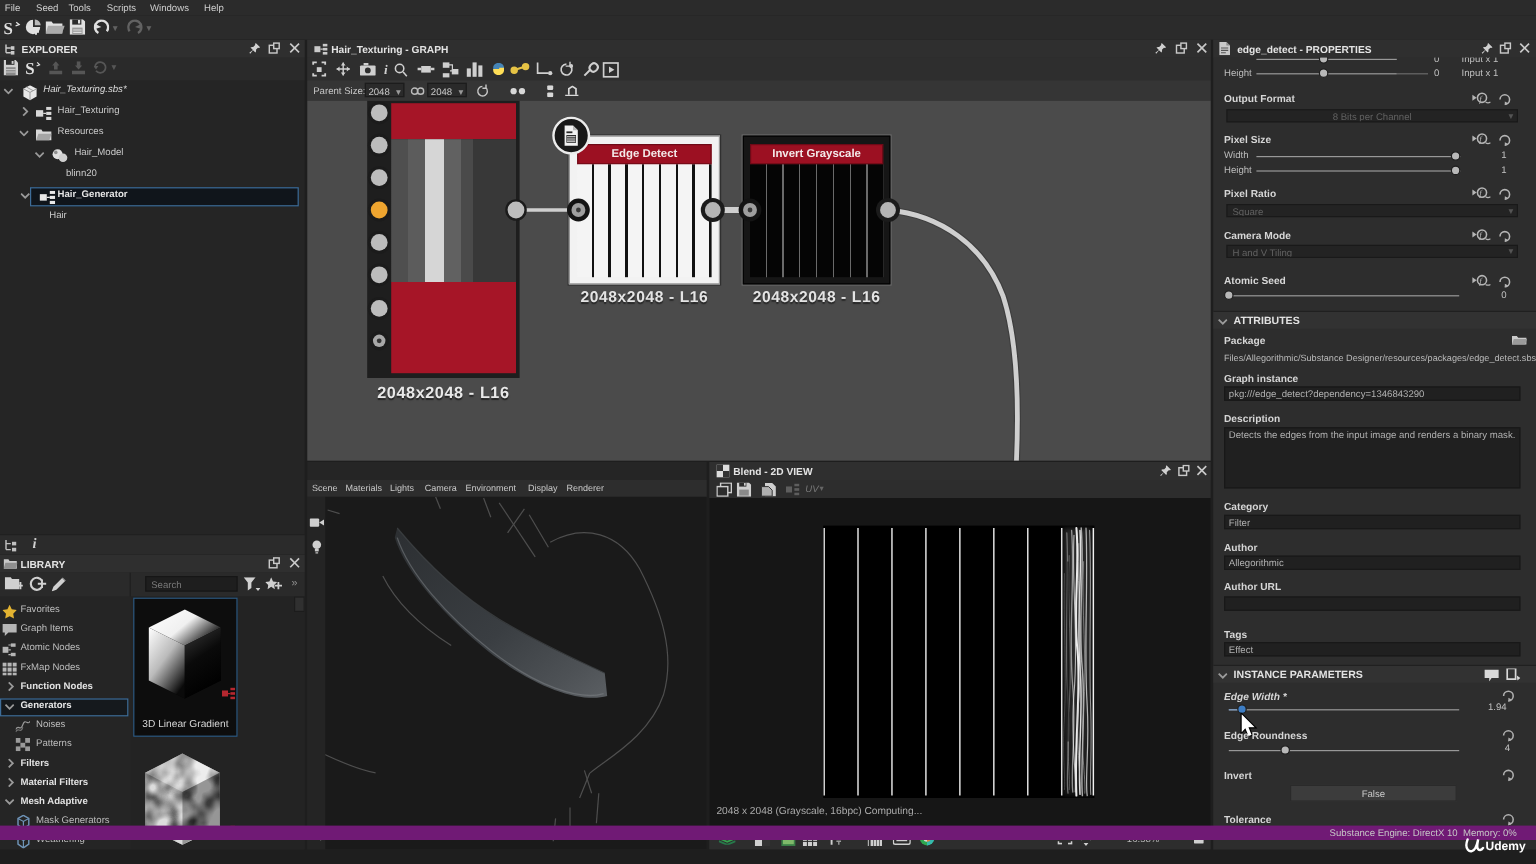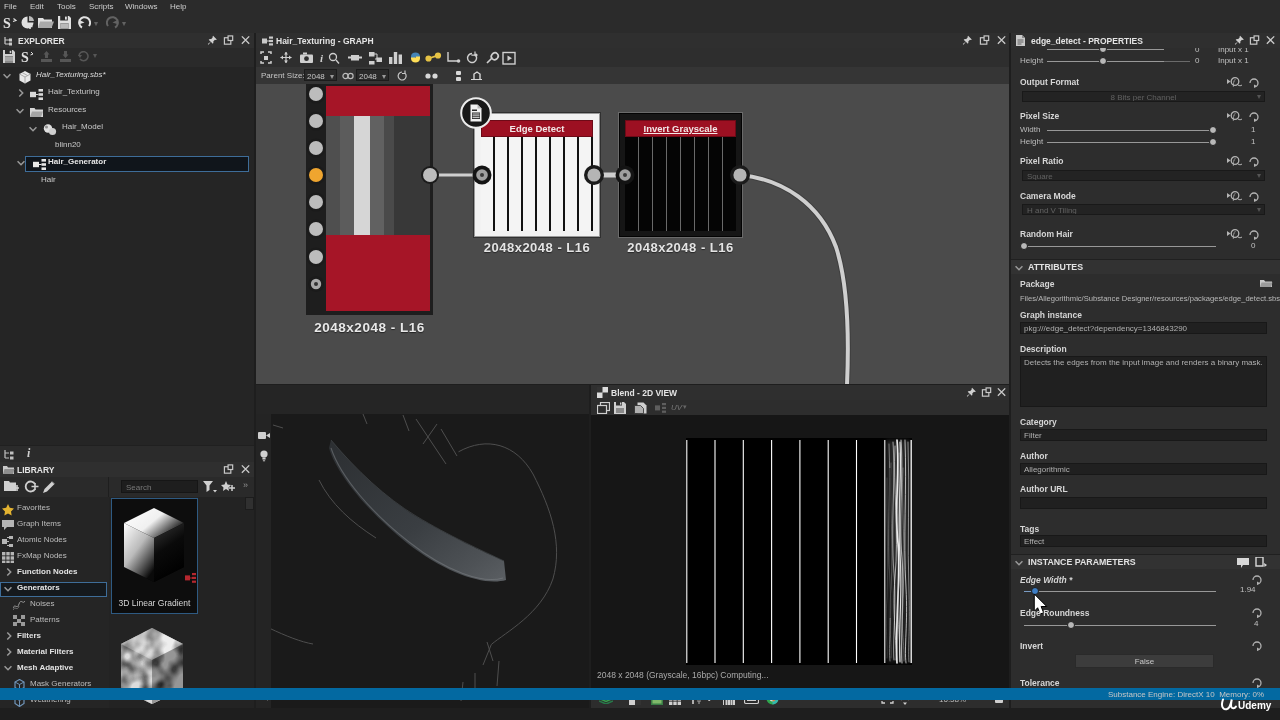--- a/index.html
+++ b/index.html
@@ -51,21 +51,21 @@
         <path d="M1 0.5l3 3-3 3" stroke="#9a9a9a" stroke-width="1.3" fill="none"></path>
       </g>
   <g id="clico">
    <path d="M1.5 1.5l8 8M9.5 1.5l-8 8" stroke="#c9c9c9" stroke-width="1.5"></path>
   </g>
  </defs>
 </svg>
 
 <div class="abs" id="menubar" style="left:0;top:0;width:1280px;height:13px;background:#2b2b2b;color:#cecece;font-size:8px;">
  <span class="abs" style="left:4px;top:2px;">File</span>
- <span class="abs" style="left:30px;top:2px;">Edit</span>
+ <span class="abs" style="left:30px;top:2px;">Seed</span>
  <span class="abs" style="left:57px;top:2px;">Tools</span>
  <span class="abs" style="left:89px;top:2px;">Scripts</span>
  <span class="abs" style="left:125px;top:2px;">Windows</span>
  <span class="abs" style="left:170px;top:2px;">Help</span>
 </div>
 
 <div class="abs" id="toolbar" style="left:0;top:13px;width:1280px;height:20px;background:#2b2b2b;">
  <svg class="abs" style="left:3px;top:3px" width="14" height="14" viewBox="0 0 14 14">
       <text x="0" y="12" font-size="14" font-weight="bold" fill="#e0e0e0" font-family="Liberation Serif">S</text>
       <path d="M10.5 2.5l2.5 2-3 1" stroke="#e0e0e0" fill="none" stroke-width="1.1"></path>
@@ -553,37 +553,46 @@
         <circle cx="10" cy="10" r="5.8" fill="#9f9f9f"></circle>
         <circle cx="10" cy="10" r="2" fill="#3a3a3a"></circle>
       </svg>
   <svg class="abs" style="left:327px;top:80px;" width="22" height="22" viewBox="0 0 22 22">
         <circle cx="11" cy="11" r="10" fill="#1b1b1b"></circle>
         <circle cx="11" cy="11" r="6.6" fill="#b5b5b5"></circle>
       </svg>
   <div class="abs lbl" style="left:218px;top:156px;width:126px;text-align:center;font-size:13px;font-weight:bold;color:#e4e4e4;letter-spacing:.5px;text-shadow:0 1px 1px rgba(0,0,0,.5);">2048x2048 - L16</div>
 
   <div class="abs" style="left:363px;top:29px;width:123px;height:124px;background:#161616;border:1px solid #030303;box-shadow:0 0 0 1px #6a6a6a;">
-   <div class="abs" style="left:5px;top:6px;right:5px;height:17px;background:#9c1022;border:1px solid #6e0a17;color:#f3e9e9;font-size:9.5px;font-weight:bold;text-align:center;line-height:16px;text-decoration:underline;">Invert Grayscale</div>
+   <div class="abs" style="left:5px;top:6px;right:5px;height:17px;background:#9c1022;border:1px solid #6e0a17;color:#f3e9e9;font-size:9.5px;font-weight:bold;text-align:center;line-height:16px;">Invert Grayscale</div>
    <div class="abs" style="left:5px;top:23px;right:5px;bottom:5px;background:linear-gradient(90deg,#050505 0 13px,#6a6a6a 13px 14px,#050505 14px 27px,#6a6a6a 27px 28px,#050505 28px 41px,#6a6a6a 41px 42px,#050505 42px 55px,#6a6a6a 55px 56px,#050505 56px 69px,#6a6a6a 69px 70px,#050505 70px 83px,#6a6a6a 83px 84px,#050505 84px 97px,#6a6a6a 97px 98px,#050505 98px 111px,#6a6a6a 111px 112px,#050505 112px);"></div>
   </div>
   <svg class="abs" style="left:359px;top:81px;" width="20" height="20" viewBox="0 0 20 20">
         <circle cx="10" cy="10" r="9.5" fill="#141414"></circle>
         <circle cx="10" cy="10" r="5.8" fill="#9f9f9f"></circle>
         <circle cx="10" cy="10" r="2" fill="#3a3a3a"></circle>
       </svg>
   <svg class="abs" style="left:473px;top:80px;" width="22" height="22" viewBox="0 0 22 22">
         <circle cx="11" cy="11" r="10" fill="#1b1b1b"></circle>
         <circle cx="11" cy="11" r="6.6" fill="#b5b5b5"></circle>
       </svg>
   <div class="abs lbl" style="left:363px;top:156px;width:123px;text-align:center;font-size:13px;font-weight:bold;color:#e4e4e4;letter-spacing:.5px;text-shadow:0 1px 1px rgba(0,0,0,.5);">2048x2048 - L16</div>
  </div>
 </div>
 
 <div class="panel" id="view3d" style="left:256px;top:385px;width:333px;height:323px;background:#252525;">
+ <div class="abs" style="left:0;top:15px;width:333px;height:14px;background:#2d2d2d;color:#c9c9c9;font-size:7.5px;" id="menu3d">
+  <span class="abs" style="left:4px;top:2px;">Scene</span>
+  <span class="abs" style="left:32px;top:2px;">Materials</span>
+  <span class="abs" style="left:69px;top:2px;">Lights</span>
+  <span class="abs" style="left:98px;top:2px;">Camera</span>
+  <span class="abs" style="left:132px;top:2px;">Environment</span>
+  <span class="abs" style="left:184px;top:2px;">Display</span>
+  <span class="abs" style="left:216px;top:2px;">Renderer</span>
+ </div>
  <div class="abs" id="vp3d" style="left:15px;top:29px;width:318px;height:294px;background:#1a1a1a;">
   <svg width="318" height="294" viewBox="0 0 318 294">
    <defs>
           <linearGradient id="hb" x1="0" y1="0" x2="1" y2="1">
             <stop offset="0" stop-color="#2c2f32"></stop>
             <stop offset="0.55" stop-color="#3a3e42"></stop>
             <stop offset="0.85" stop-color="#4e5256"></stop>
             <stop offset="1" stop-color="#5b5f63"></stop>
           </linearGradient>
         </defs>
@@ -841,21 +850,21 @@
         <use href="#fxpair"></use>
       </svg>
   <div class="pdrop" style="left:11px;top:122px;width:243px;height:11px;">Square<span class="dca">▾</span></div>
 
   <span class="plbl" style="left:9px;top:143px;">Camera Mode</span>
   <svg class="fx2" style="left:215px;top:142px;">
         <use href="#fxpair"></use>
       </svg>
   <div class="pdrop" style="left:11px;top:156px;width:243px;height:11px;">H and V Tiling<span class="dca">▾</span></div>
 
-  <span class="plbl" style="left:9px;top:181px;">Random Hair</span>
+  <span class="plbl" style="left:9px;top:181px;">Atomic Seed</span>
   <svg class="fx2" style="left:215px;top:180px;">
         <use href="#fxpair"></use>
       </svg>
   <div class="track" style="left:13px;top:198px;width:192px;"></div>
   <div class="knob" style="left:9px;top:194px;"></div>
   <span class="abs" style="left:240px;top:193px;color:#c0c0c0;">0</span>
 
   <div class="sect" style="top:211px;"><svg class="abs" style="left:4px;top:5px" width="8" height="6" viewBox="0 0 7 5">
           <use href="#chevD"></use>
         </svg>ATTRIBUTES</div>
@@ -915,19 +924,19 @@
   <span class="plbl" style="left:9px;top:630px;">Tolerance</span>
   <svg class="rs1" style="left:240px;top:629px;">
         <use href="#rsico"></use>
       </svg>
   <div class="track" style="left:13px;top:647px;width:192px;"></div>
   <div class="knob" style="left:9px;top:643px;"></div>
   <span class="abs" style="left:240px;top:641px;color:#c0c0c0;">0</span>
  </div>
 </div>
 
-<div class="abs" id="statusbar" style="left:0;top:688px;width:1280px;height:12px;background:#0369a1;color:#c6c6c6;font-size:8px;padding-left:44px;">
+<div class="abs" id="statusbar" style="left:0;top:688px;width:1280px;height:12px;background:#701a75;color:#c6c6c6;font-size:8px;padding-left:44px;">
  <span class="abs" style="left:1108px;top:2px;">Substance Engine: DirectX 10&nbsp;&nbsp;Memory: 0%</span>
 </div>
 <svg class="abs" style="left:1220px;top:696px;" width="58" height="17" viewBox="0 0 58 17">
  <path d="M3 3.5c-1.3 3.5-1.7 6.5 0.2 8.6 1.9 2.2 4.9 1.3 6.3-1.4 1.1-2.2 1.8-4.9 2.3-7.2 -0.5 2.7-1.3 5.8-0.4 7.6 0.9 1.8 3.1 1.7 4.5-0.5" stroke="#fff" stroke-width="2" fill="none" stroke-linecap="round"></path>
  <text x="18" y="12.5" font-size="10" font-weight="bold" fill="#fff" font-family="Liberation Sans">Udemy</text>
 </svg>
 
 </body></html>

